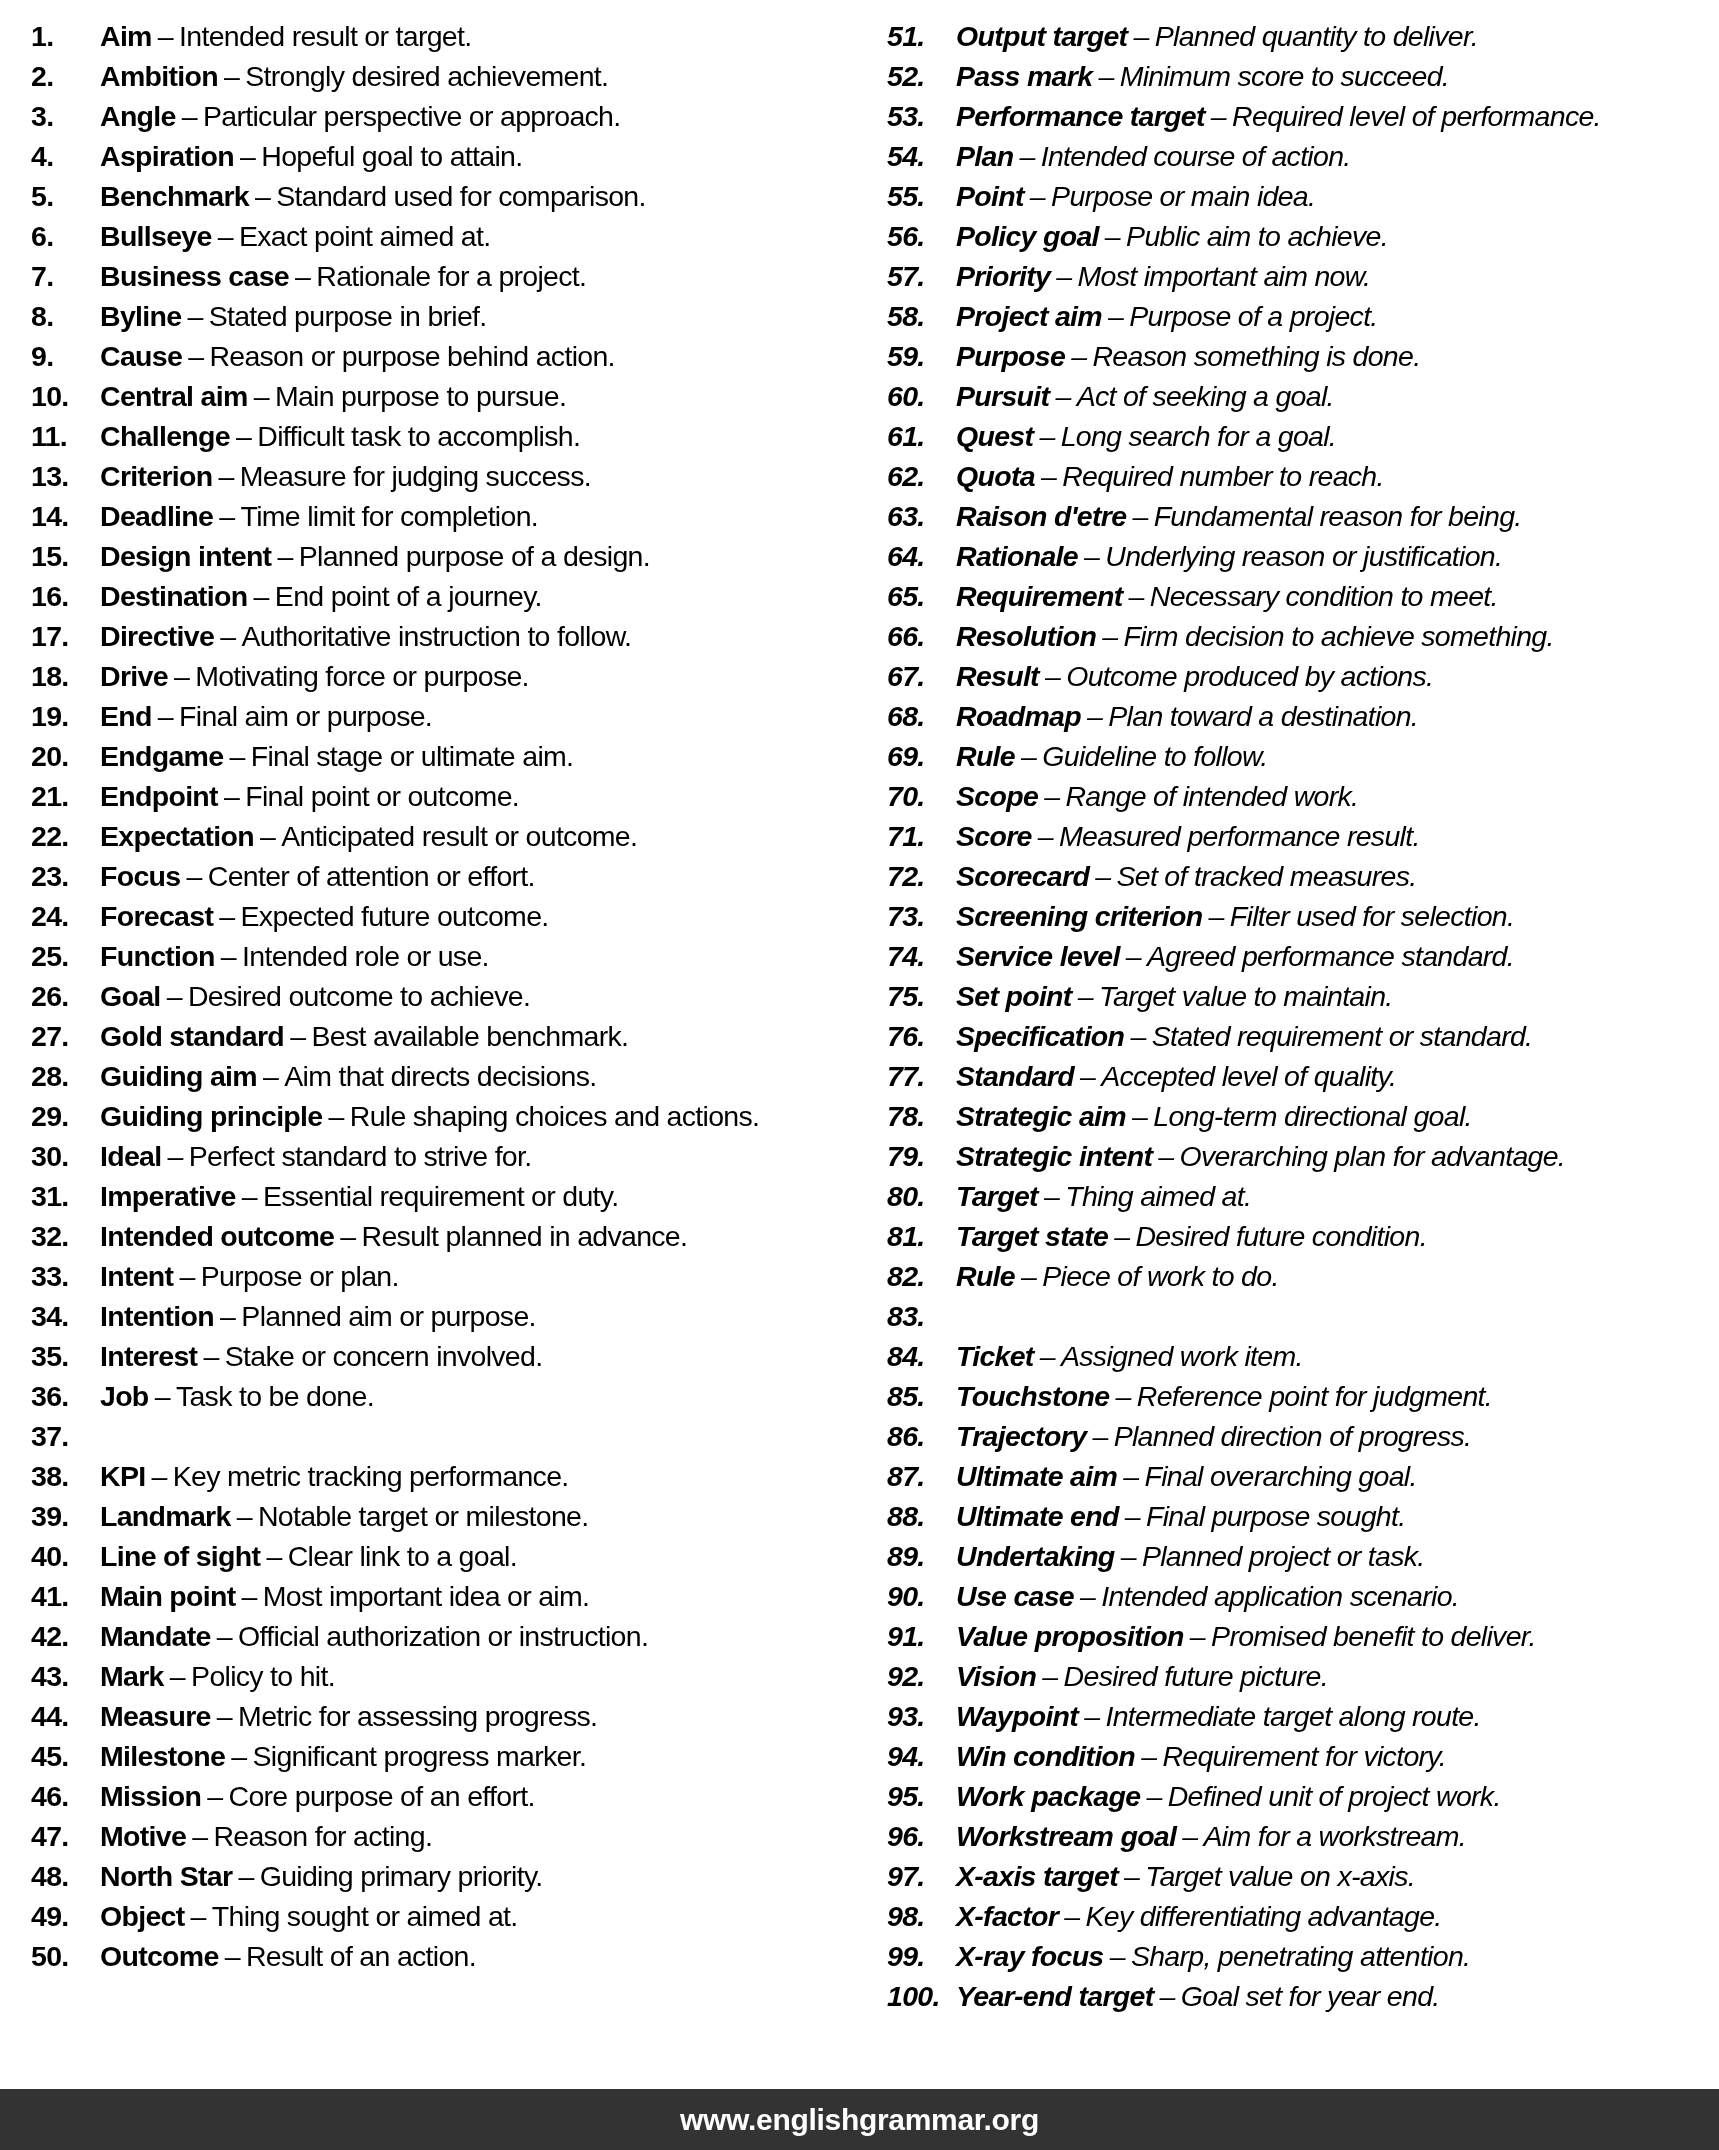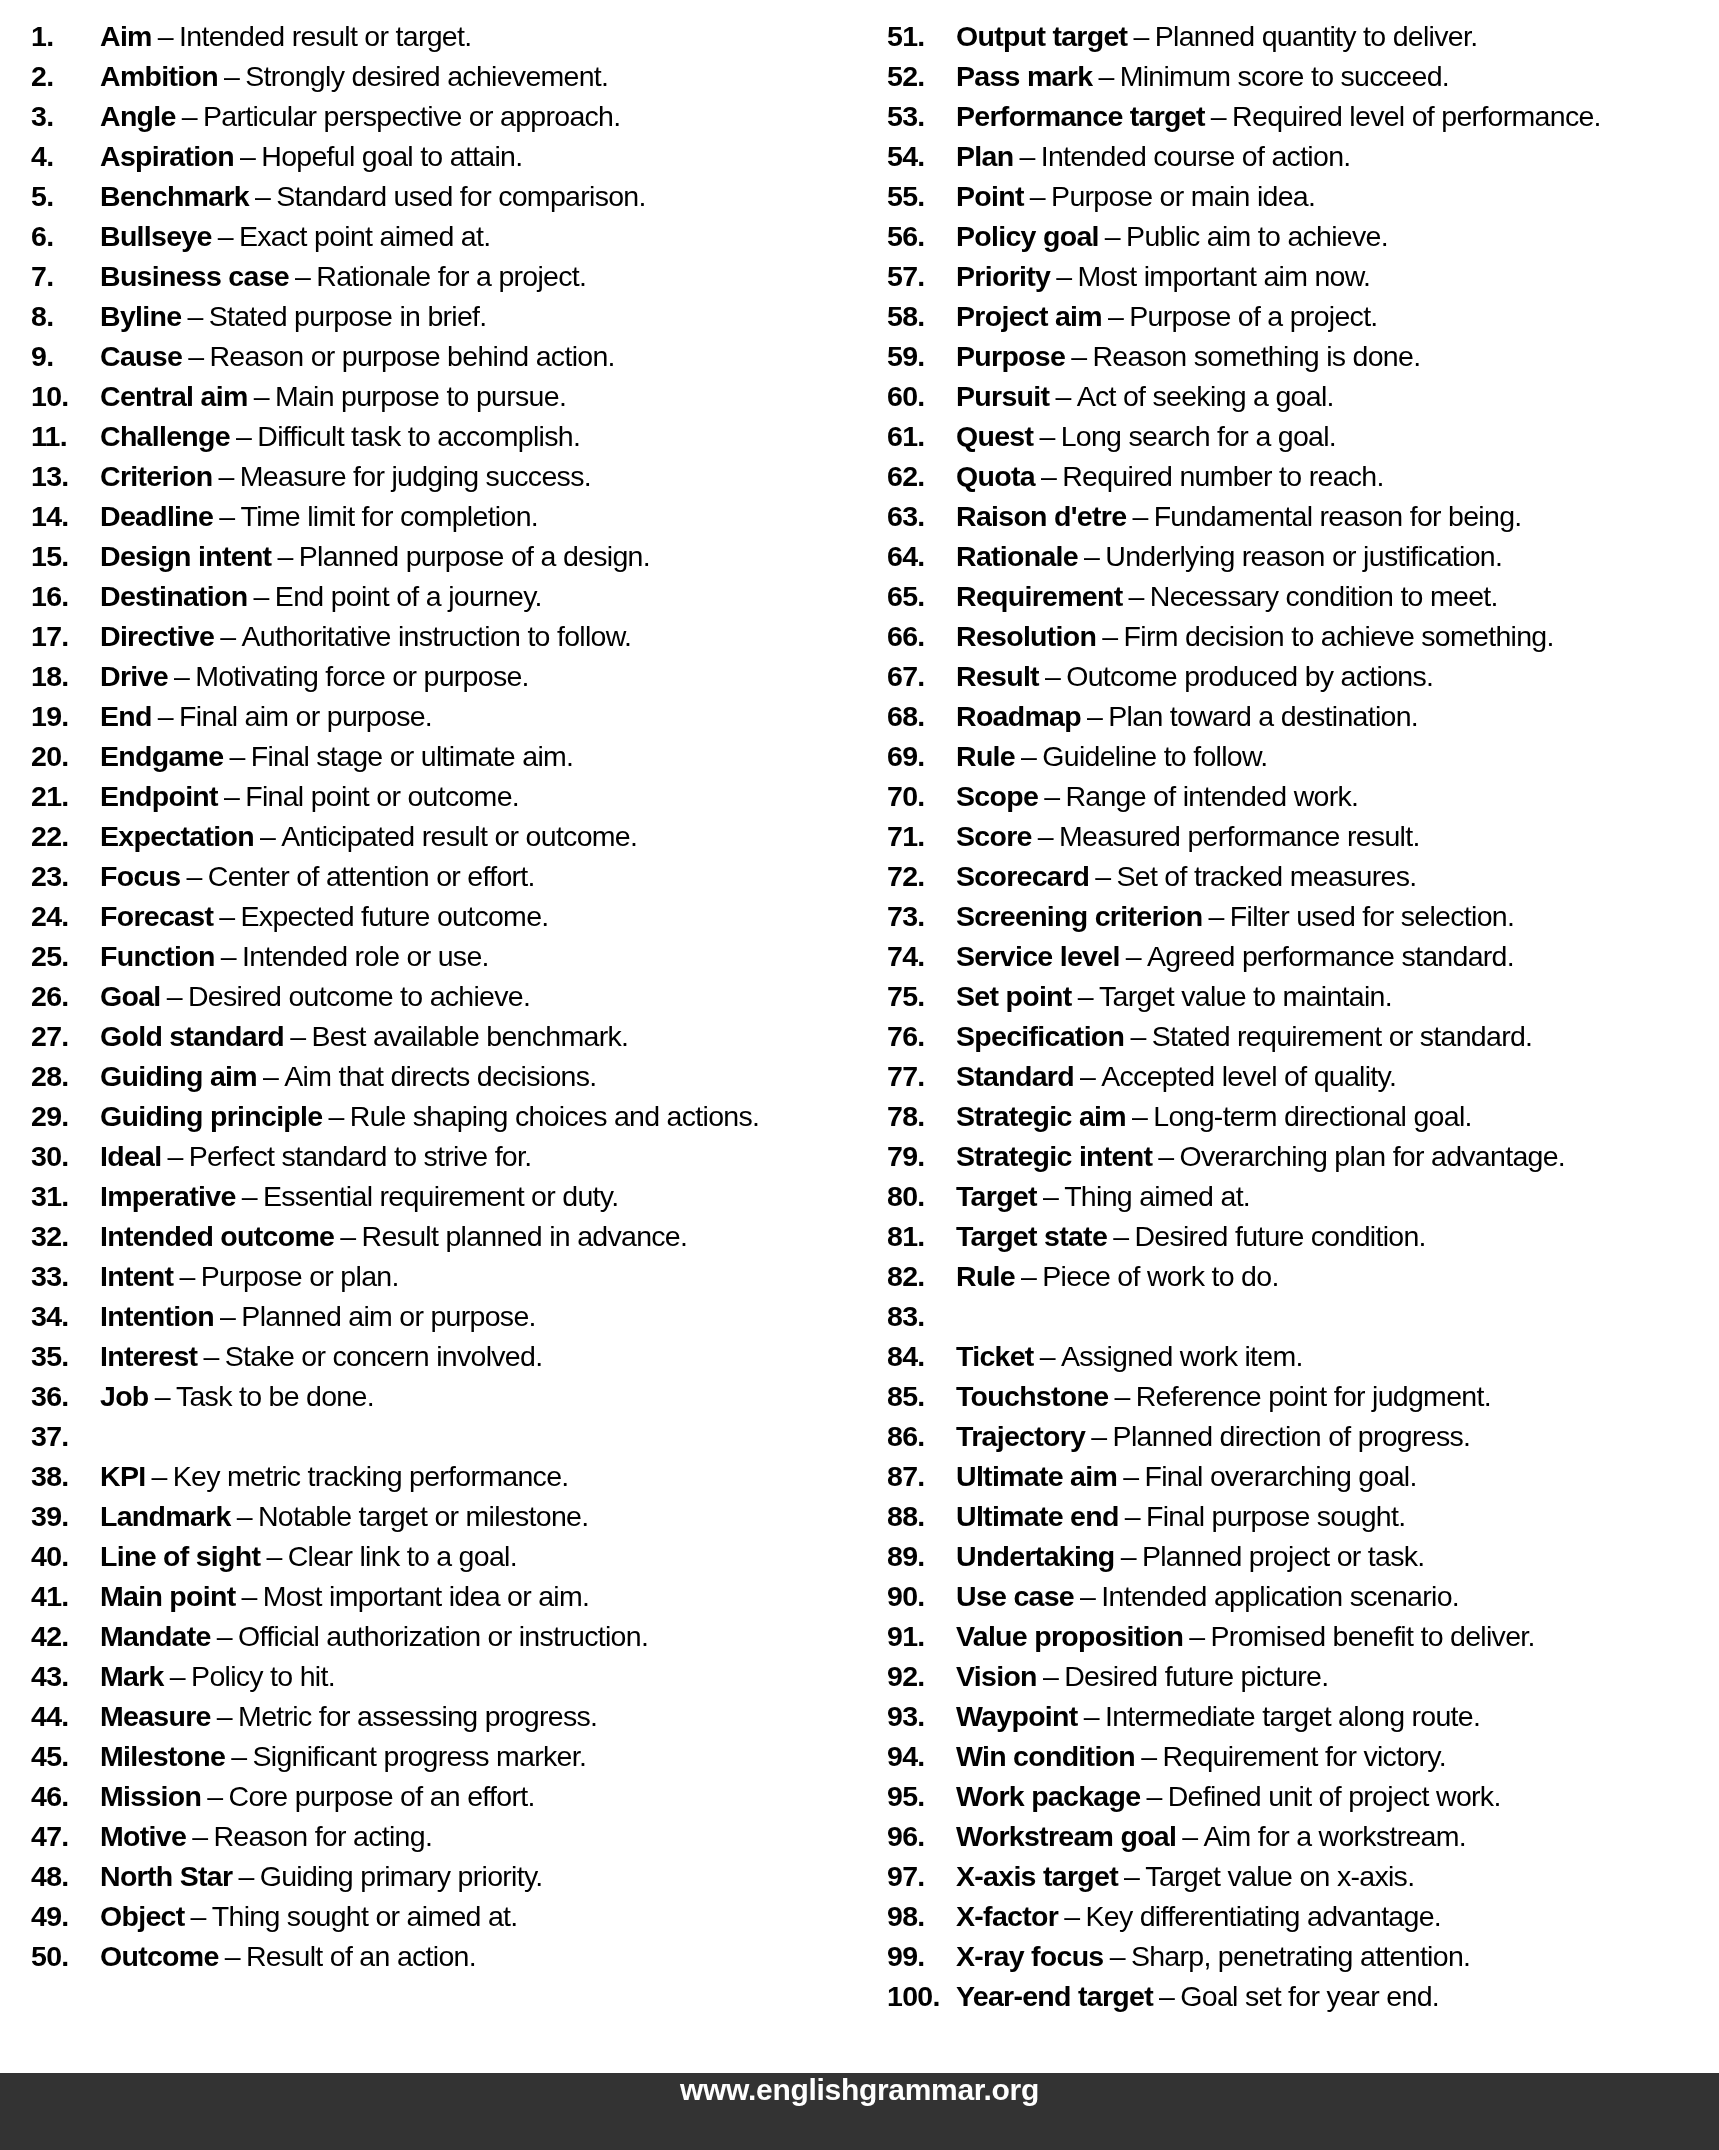--- a/index.html
+++ b/index.html
@@ -21,45 +21,45 @@
   }
   .col {
     list-style: none;
     margin: 0;
     padding: 0;
     width: 860px;
     box-sizing: border-box;
     flex: none;
   }
   .col-left  { padding-left: 31px; }
-  .col-right { padding-left: 27px; }
+  .col-right { padding-left: 27px; font-style: italic; }
   .row {
     display: flex;
     align-items: baseline;
     height: 40px;
     line-height: 40px;
     font-size: 28.5px;
     letter-spacing: -0.7px;
     white-space: nowrap;
   }
   .num {
     font-weight: bold;
     flex: 0 0 69px;
   }
   .term { font-weight: bold; }
   .dash { margin: 0 6.1px; }
   .footer {
     position: absolute;
     left: 0;
     bottom: 0;
     width: 100%;
-    height: 78px;
+    height: 62px;
     background: #333333;
     display: flex;
-    align-items: flex-start;
+    align-items: center;
     justify-content: center;
   }
   .footer-text {
     color: #ffffff;
     font-size: 30px;
     font-weight: bold;
     letter-spacing: -0.3px;
   }
 </style>
 </head>

